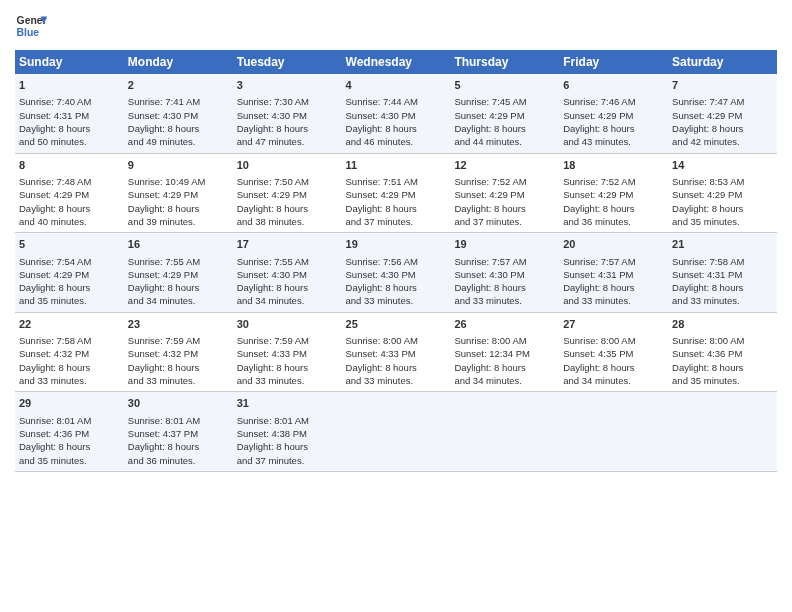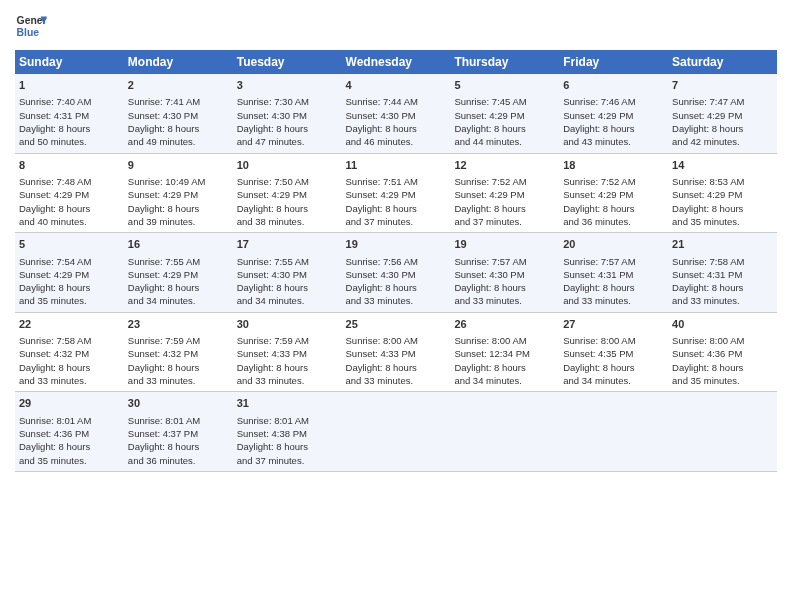--- a/index.html
+++ b/index.html
@@ -139,21 +139,21 @@
           <td><span class="day-num">20</span><span>Sunrise: 7:57 AM</span><br><span>Sunset: 4:31 PM</span><br><span>Daylight: 8 hours<br>and 33 minutes.</span></td>
           <td><span class="day-num">21</span><span>Sunrise: 7:58 AM</span><br><span>Sunset: 4:31 PM</span><br><span>Daylight: 8 hours<br>and 33 minutes.</span></td>
         </tr>
         <tr>
           <td><span class="day-num">22</span><span>Sunrise: 7:58 AM</span><br><span>Sunset: 4:32 PM</span><br><span>Daylight: 8 hours<br>and 33 minutes.</span></td>
           <td><span class="day-num">23</span><span>Sunrise: 7:59 AM</span><br><span>Sunset: 4:32 PM</span><br><span>Daylight: 8 hours<br>and 33 minutes.</span></td>
           <td><span class="day-num">30</span><span>Sunrise: 7:59 AM</span><br><span>Sunset: 4:33 PM</span><br><span>Daylight: 8 hours<br>and 33 minutes.</span></td>
           <td><span class="day-num">25</span><span>Sunrise: 8:00 AM</span><br><span>Sunset: 4:33 PM</span><br><span>Daylight: 8 hours<br>and 33 minutes.</span></td>
           <td><span class="day-num">26</span><span>Sunrise: 8:00 AM</span><br><span>Sunset: 12:34 PM</span><br><span>Daylight: 8 hours<br>and 34 minutes.</span></td>
           <td><span class="day-num">27</span><span>Sunrise: 8:00 AM</span><br><span>Sunset: 4:35 PM</span><br><span>Daylight: 8 hours<br>and 34 minutes.</span></td>
-          <td><span class="day-num">40</span><span>Sunrise: 8:00 AM</span><br><span>Sunset: 4:36 PM</span><br><span>Daylight: 8 hours<br>and 35 minutes.</span></td>
+          <td><span class="day-num">28</span><span>Sunrise: 8:00 AM</span><br><span>Sunset: 4:36 PM</span><br><span>Daylight: 8 hours<br>and 35 minutes.</span></td>
         </tr>
         <tr>
           <td><span class="day-num">29</span><span>Sunrise: 8:01 AM</span><br><span>Sunset: 4:36 PM</span><br><span>Daylight: 8 hours<br>and 35 minutes.</span></td>
           <td><span class="day-num">30</span><span>Sunrise: 8:01 AM</span><br><span>Sunset: 4:37 PM</span><br><span>Daylight: 8 hours<br>and 36 minutes.</span></td>
           <td><span class="day-num">31</span><span>Sunrise: 8:01 AM</span><br><span>Sunset: 4:38 PM</span><br><span>Daylight: 8 hours<br>and 37 minutes.</span></td>
           <td class="empty">&nbsp;</td>
           <td class="empty">&nbsp;</td>
           <td class="empty">&nbsp;</td>
           <td class="empty">&nbsp;</td>
         </tr>

